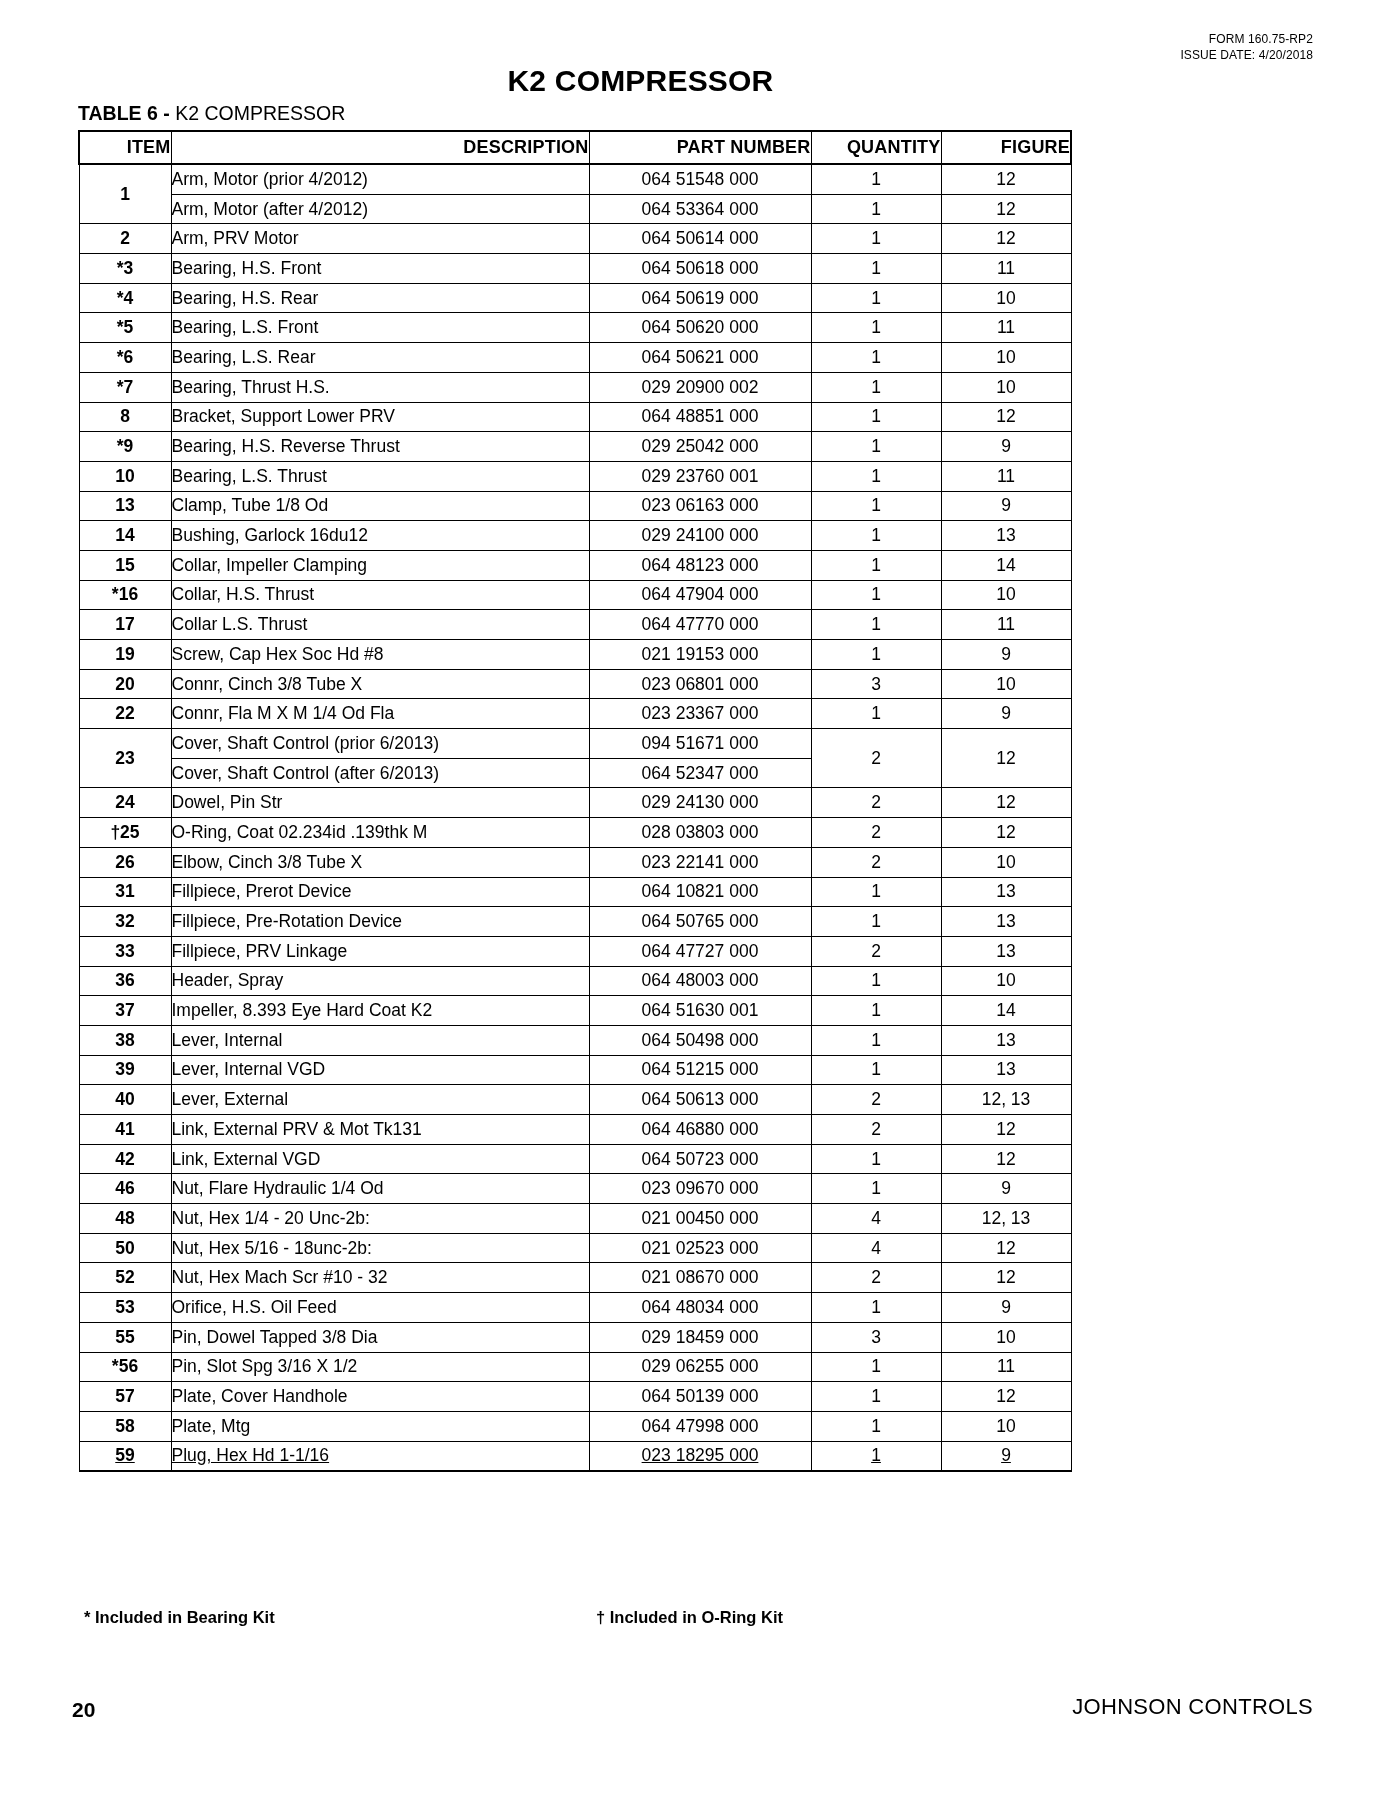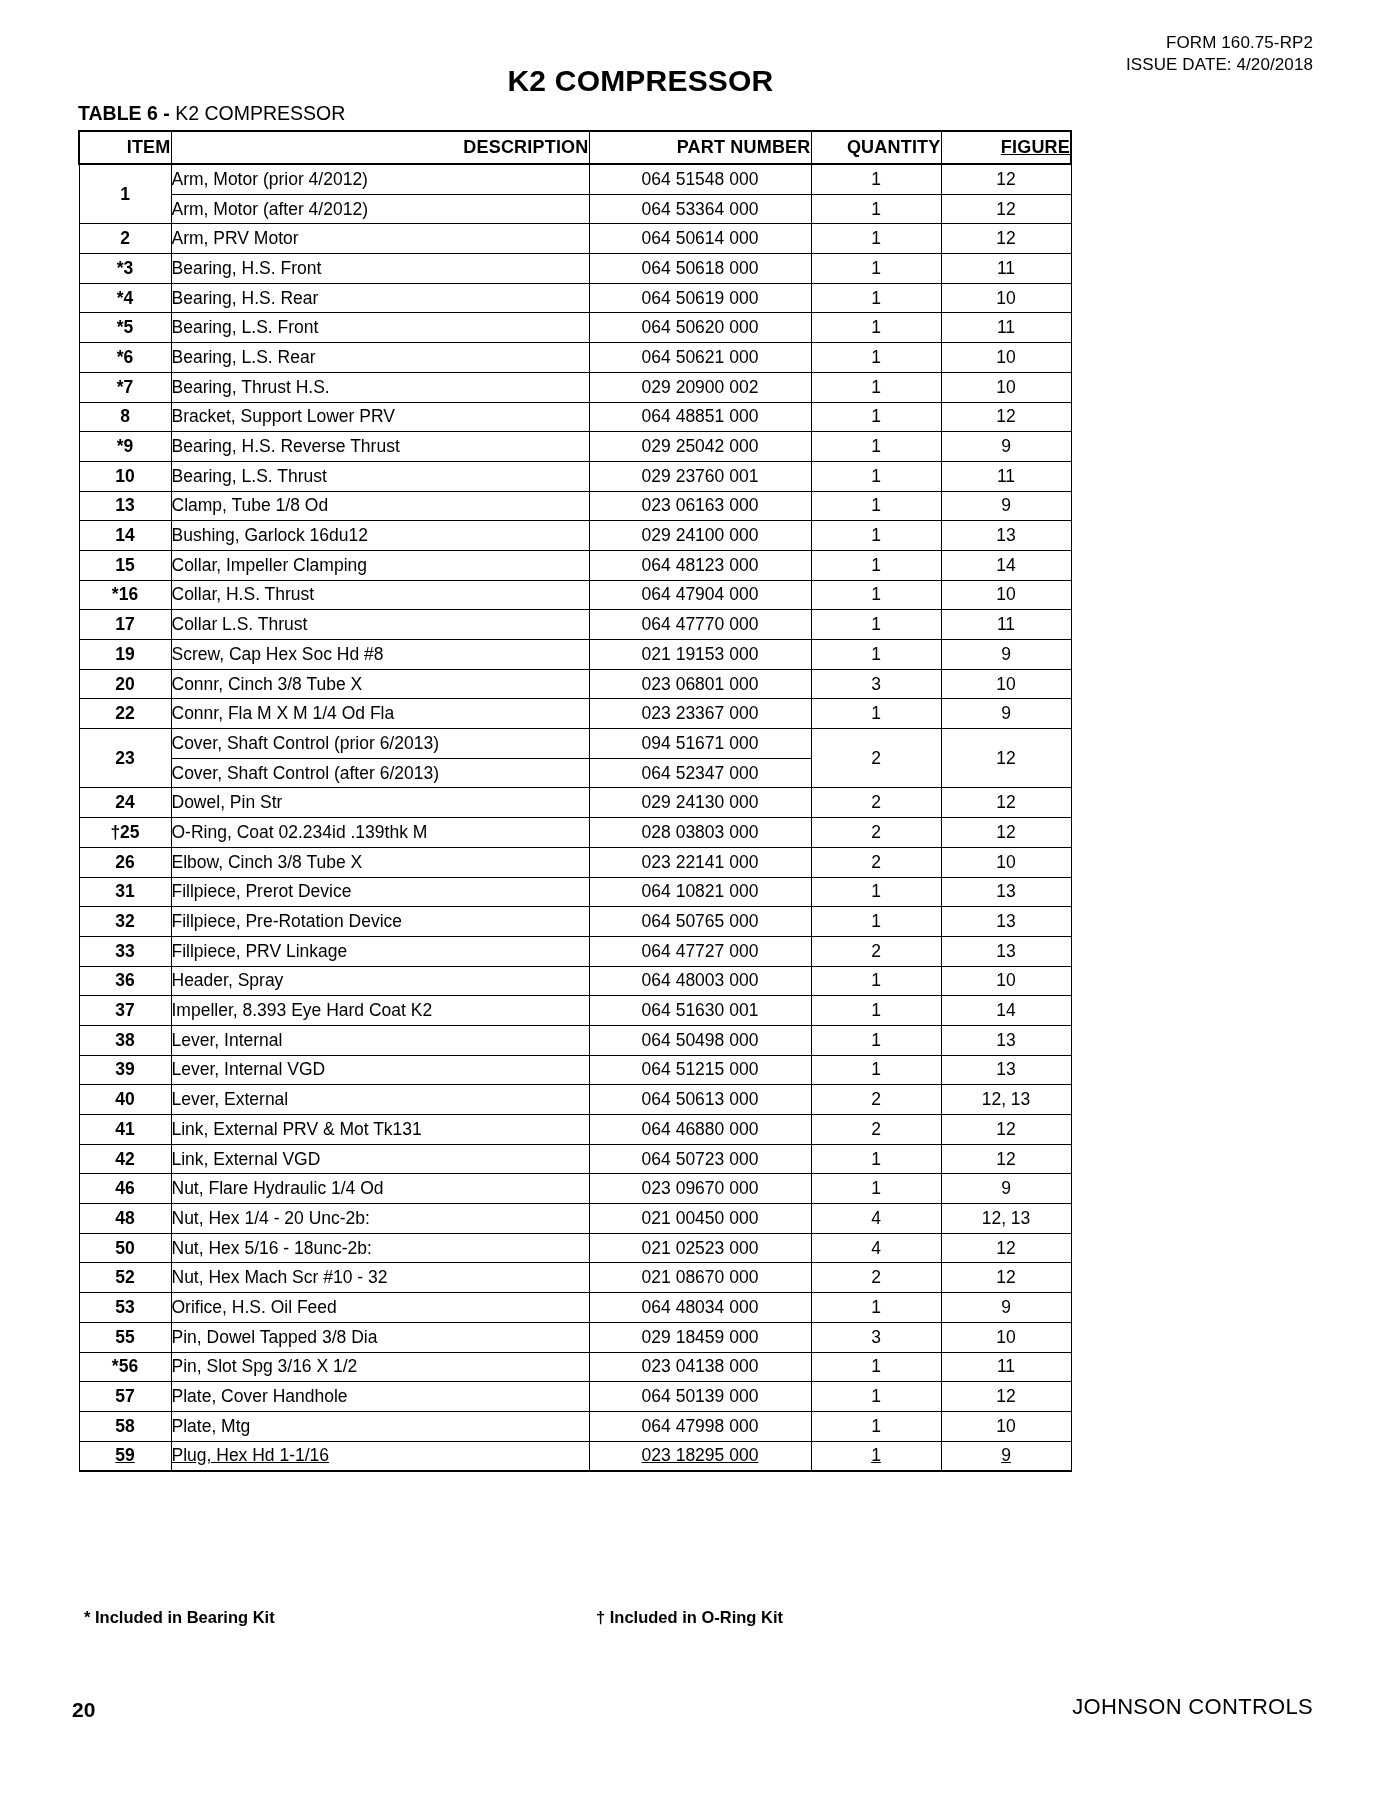--- a/index.html
+++ b/index.html
@@ -23,21 +23,21 @@
     padding: 0;
     box-sizing: border-box;
   }
 
   
   .doc-header {
     position: absolute;
     right: 78px;
     top: 32px;
     text-align: right;
-    font-size: 17px;
+    font-size: 12px;
     line-height: 1.32;
     letter-spacing: 0.1px;
   }
   .doc-title {
     position: absolute;
     left: 0; right: 0;
     top: 64px;
     text-align: center;
     font-size: 30px;
     font-weight: bold;
@@ -82,21 +82,21 @@
   table.parts thead th {
     font-weight: bold;
     text-align: right;
     font-size: 18px;
     height: 31px;
     border-top: 2.4px solid #000;
     border-bottom: 2.4px solid #000;
     letter-spacing: 0.2px;
   }
   table.parts thead th.first { border-left: 2.4px solid #000; }
-  table.parts thead th.last  { border-right: 2.4px solid #000; text-decoration: underline; }
+  table.parts thead th.last  { border-right: 2.4px solid #000; }
 
   td.item {
     text-align: center;
     font-weight: bold;
     border-left: 2.4px solid #000;
   }
   td.desc {
     text-align: left;
     padding-left: 9px;
   }
@@ -452,21 +452,21 @@
           <tr>
             <td class="item">55</td>
             <td class="desc">Pin, Dowel Tapped 3/8 Dia</td>
             <td class="part">029 18459 000</td>
             <td class="qty">3</td>
             <td class="fig">10</td>
           </tr>
           <tr>
             <td class="item">*56</td>
             <td class="desc">Pin, Slot Spg 3/16 X 1/2</td>
-            <td class="part">023 04138 000</td>
+            <td class="part">029 06255 000</td>
             <td class="qty">1</td>
             <td class="fig">11</td>
           </tr>
           <tr>
             <td class="item">57</td>
             <td class="desc">Plate, Cover Handhole</td>
             <td class="part">064 50139 000</td>
             <td class="qty">1</td>
             <td class="fig">12</td>
           </tr>

